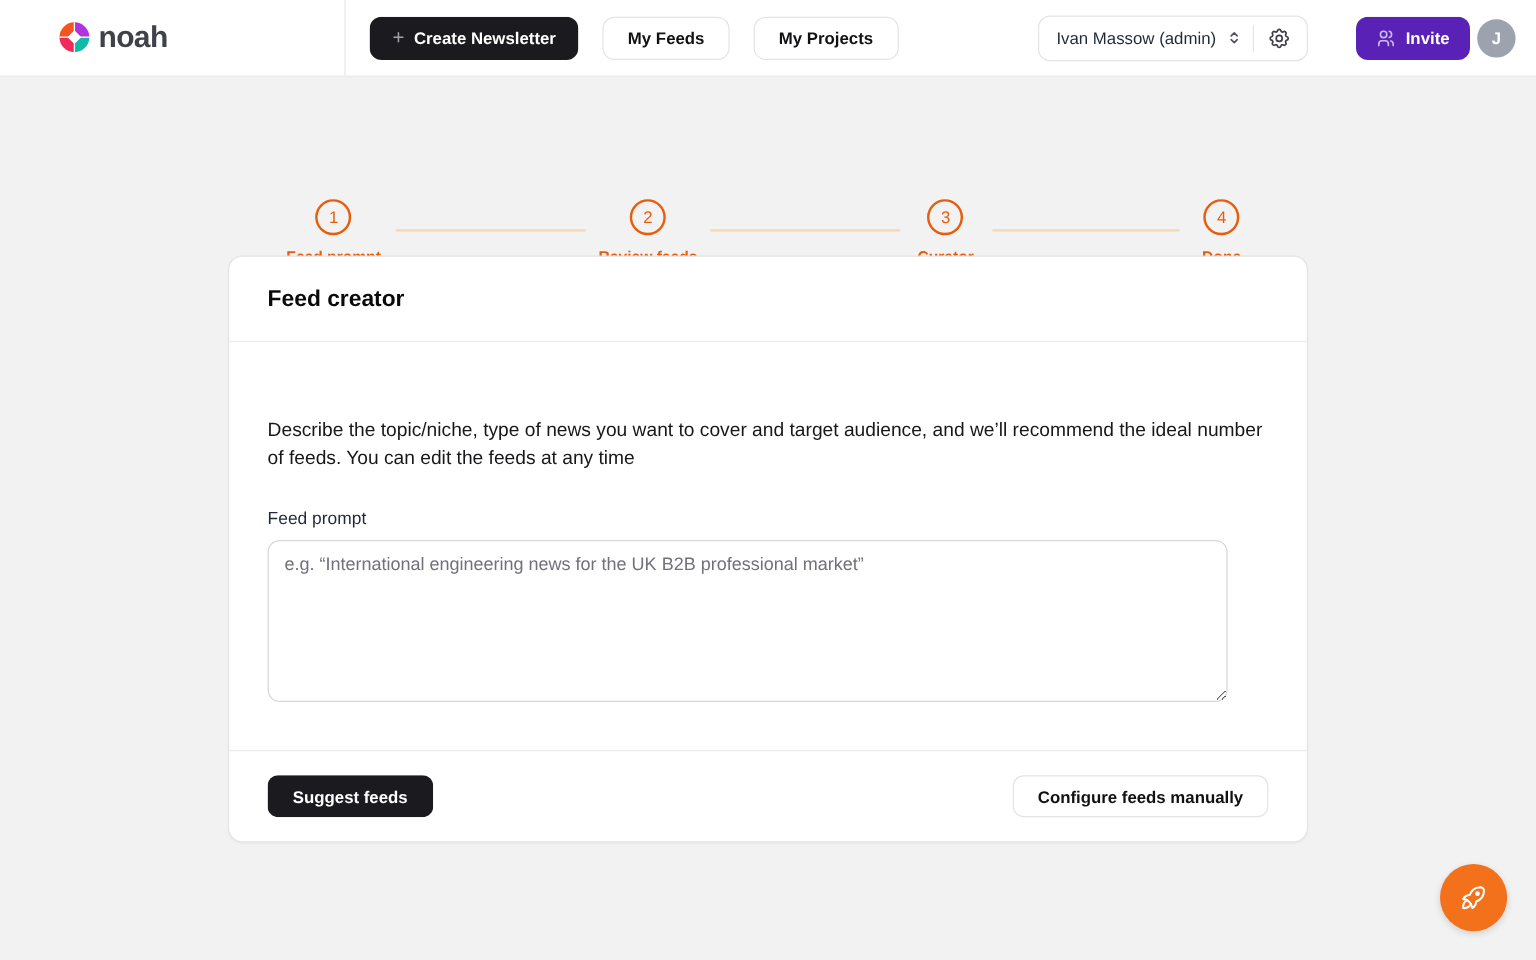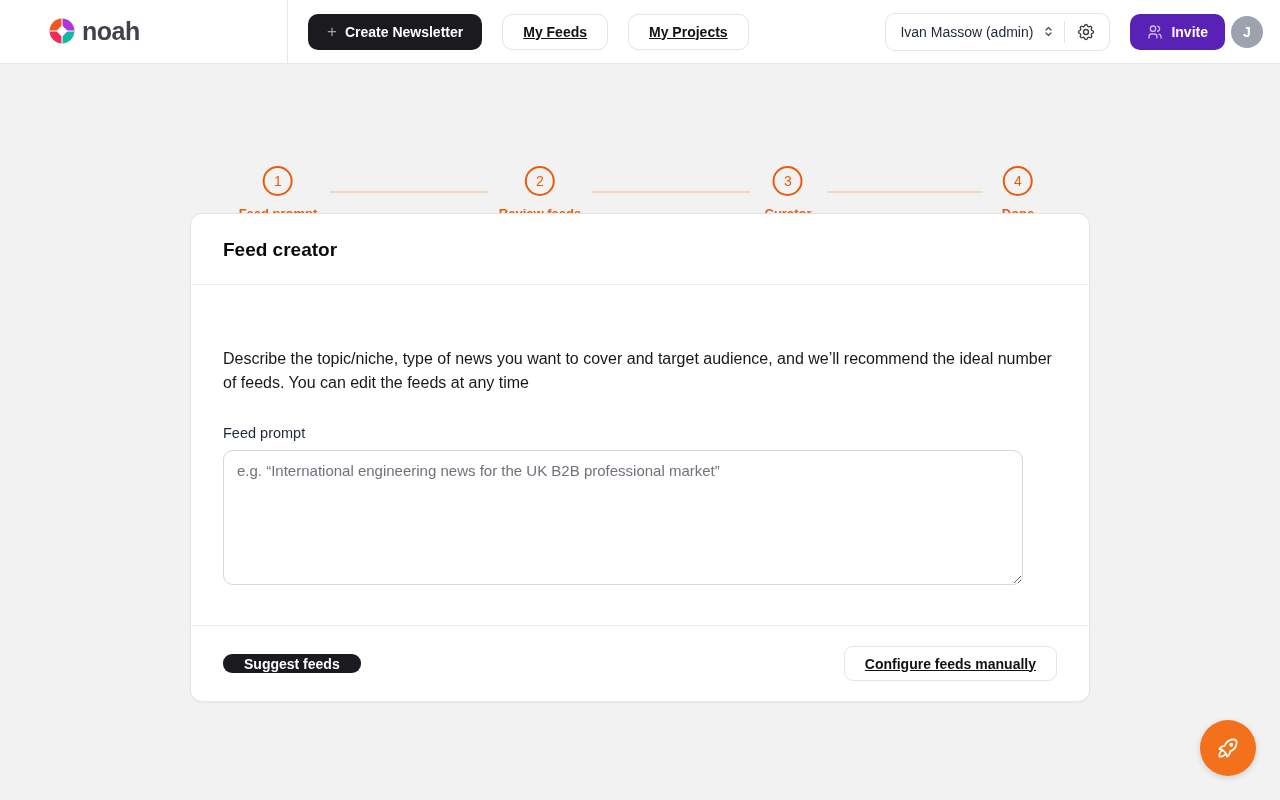--- a/index.html
+++ b/index.html
@@ -26,33 +26,33 @@
   .logo-text { font-size:25px; font-weight:bold; color:#3f4349; letter-spacing:-0.5px; }
 
   .nav-area { display:flex; align-items:center; gap:20px; padding-left:20px; }
   .btn {
     height:36px; border-radius:10px; display:inline-flex; align-items:center;
     justify-content:center; font-size:14px; font-weight:bold; cursor:pointer;
     border:1px solid transparent; white-space:nowrap;
   }
   .btn-dark { background:var(--dark-button,#1b1b1f); color:#ffffff; padding:0 18px; gap:8px; }
   .btn-dark .plus { color:#a1a1aa; font-size:17px; font-weight:normal; line-height:1; }
-  .btn-ghost { background:#ffffff; color:#111113; border-color:#e4e4e7; padding:0 20px;text-decoration:underline; }
+  .btn-ghost { background:#ffffff; color:#111113; border-color:#e4e4e7; padding:0 20px; }
 
   .right-area { margin-left:auto; display:flex; align-items:center; padding-right:17px; }
   .account-box {
     height:38px; border:1px solid #e4e4e7; border-radius:10px; background:#fff;
     display:flex; align-items:center; padding:0 10px 0 14px; gap:8px; cursor:pointer;
   }
   .account-text { font-size:14px; color:#1f2937; }
   .updown-icon svg, .gear-icon svg { display:block; }
   .v-divider { width:1px; height:22px; background:#e4e4e7; }
   .gear-btn { display:flex; align-items:center; justify-content:center; width:26px; height:26px; cursor:pointer; }
   .btn-invite {
-    margin-left:20px; background:var(--brand-purple,#5a21b6); color:#fff;
+    margin-left:40px; background:var(--brand-purple,#5a21b6); color:#fff;
     padding:0 16px; gap:8px;
   }
   .avatar {
     margin-left:6px; width:32px; height:32px; border-radius:50%;
     background:var(--avatar-gray,#9ca3af); color:#ffffff; font-size:14px; font-weight:bold;
     display:flex; align-items:center; justify-content:center; cursor:pointer;
   }
 
   
   .stepper { position:absolute; top:64px; left:0; width:1280px; height:110px; }
@@ -84,21 +84,21 @@
   .prompt-textarea {
     margin-top:9px; width:800px; height:135px; border:1px solid #d6d6db; border-radius:10px;
     padding:11px 13px; font-family:"Liberation Sans", sans-serif; font-size:15px; color:#18181b;
     resize:vertical; outline:none; background:#fff; display:block;
   }
   .prompt-textarea::placeholder { color:#71717a; }
   .card-footer {
     border-top:1px solid #ececef; padding:20px 32px;
     display:flex; align-items:center; justify-content:space-between;
   }
-  .btn-suggest { background:var(--dark-button,#1b1b1f); color:#fff; padding:0 20px; height:19px; border-radius:9px; }
+  .btn-suggest { background:var(--dark-button,#1b1b1f); color:#fff; padding:0 20px; height:35px; border-radius:9px; }
   .btn-configure { background:#fff; color:#111113; border-color:#e4e4e7; padding:5px 20px; height:35px; border-radius:9px; }
 
   
   .fab {
     position:absolute; left:1200px; top:720px; width:56px; height:56px; border-radius:50%;
     background:var(--fab-orange,#f4711c); display:flex; align-items:center; justify-content:center;
     cursor:pointer; box-shadow:0 2px 6px rgba(0,0,0,0.15);
   }
   .fab svg { width:26px; height:26px; }
 

